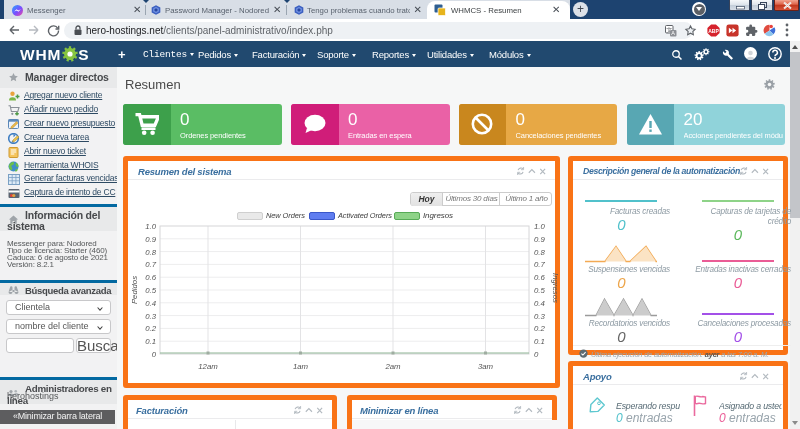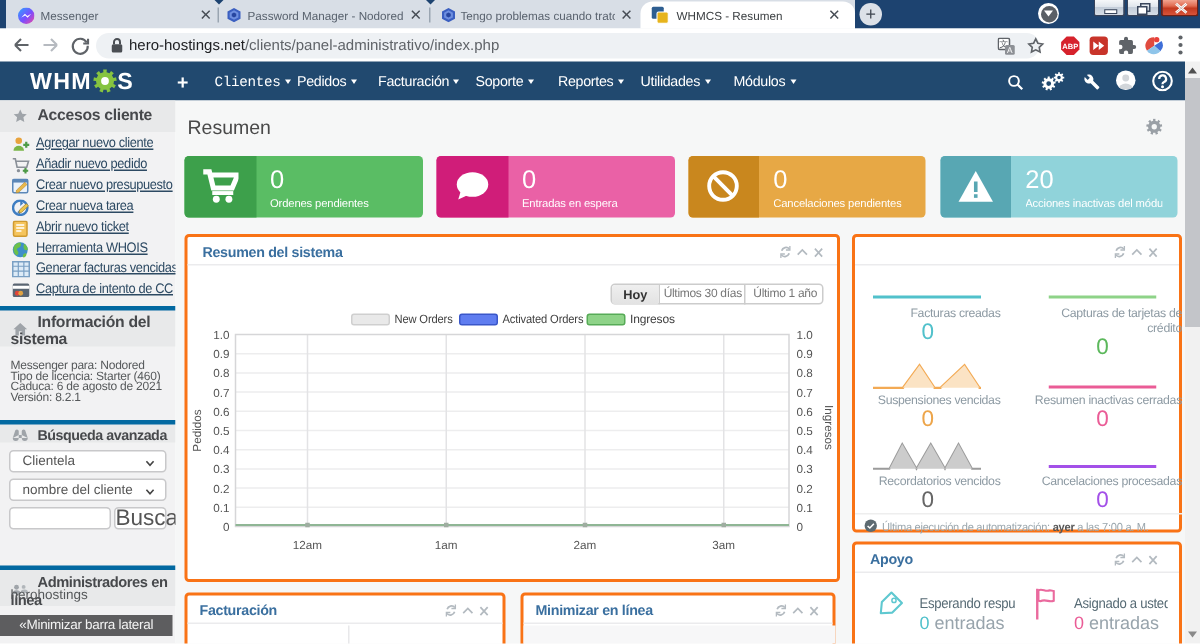--- a/index.html
+++ b/index.html
@@ -48,21 +48,21 @@
 
 #content{left:117px;top:67px;width:673px;height:362px;background:#f6f7f7;}
 #ctitle{font-size:13px;color:#4a4a4a;}
 
 .statbox{top:36.5px;width:158.5px;height:41px;border-radius:3px;}
 .statbox .ic{border-radius:3px 0 0 3px;}
 .statbox .ic{position:absolute;left:0;top:0;width:47.5px;height:41px;}
 .statbox .num{position:absolute;left:57px;top:6px;font-size:17px;font-weight:300;color:#fff;}
 .statbox .lbl{position:absolute;left:57px;top:27px;font-size:7.5px;letter-spacing:-0.1px;color:#fff;white-space:nowrap;overflow:hidden;}
 
-.panel{background:#fff;border:2px solid #f97316;border-radius:3px;}
+.panel{background:#fff;border:5px solid #f97316;border-radius:3px;font-style:italic;}
 .phead{position:absolute;left:0;top:0;right:0;height:19px;border-bottom:1px solid #ebebed;}
 .ptitle{position:absolute;left:10px;top:5px;font-size:9.5px;letter-spacing:-0.2px;font-weight:bold;color:#3a6f9f;white-space:nowrap;}
 .picons{position:absolute;top:5px;width:30px;height:10px;}
 .celllbl{position:absolute;font-size:8.2px;letter-spacing:-0.2px;color:#8d9aa3;text-align:right;line-height:9.5px;}
 .cellnum{position:absolute;font-size:15px;text-align:center;}
 </style>
 </head>
 <body>
 <div id="page">
 
@@ -228,21 +228,21 @@
     <div class="abs" id="sthumb"></div>
     <div class="abs sarrow" style="top:380px;border-top:4px solid #8a8a8a;"></div>
   </div>
 
   <div class="abs" id="sidebar">
 
     <div class="abs sband" style="top:0px;height:21px;border-top:none;">
       <svg class="abs" style="left:8px;top:5px" width="11" height="11" viewBox="0 0 24 24">
           <path d="M12 2l2.9 6.2 6.6.8-4.9 4.6 1.3 6.6L12 17l-5.9 3.2 1.3-6.6L2.5 9l6.6-.8z" fill="#9fa4a9"></path>
         </svg>
-      <div class="abs sbandtext" style="left:25px;top:4.5px;">Accesos cliente</div>
+      <div class="abs sbandtext" style="left:25px;top:4.5px;">Manager directos</div>
     </div>
     <div class="abs slink" style="left:24px;top:23px;">Agregar nuevo cliente</div>
     <div class="abs slink" style="left:24px;top:36.5px;">Añadir nuevo pedido</div>
     <div class="abs slink" style="left:24px;top:50.5px;">Crear nuevo presupuesto</div>
     <div class="abs slink" style="left:24px;top:64.5px;">Crear nueva tarea</div>
     <div class="abs slink" style="left:24px;top:79px;">Abrir nuevo ticket</div>
     <div class="abs slink" style="left:24px;top:92.5px;">Herramienta WHOIS</div>
     <div class="abs slink" style="left:24px;top:106px;">Generar facturas vencidas</div>
     <div class="abs slink" style="left:24px;top:120px;">Captura de intento de CC</div>
 
@@ -374,21 +374,21 @@
     </div>
     <div class="abs statbox" style="left:509.5px;background:#90d3da;">
       <div class="ic" style="background:#58a7b3;">
         <svg style="position:absolute;left:11px;top:9px" width="25" height="23" viewBox="0 0 25 23">
             <path d="M12.5,1 L24,21.5 H1 Z" fill="#fff"></path>
             <rect x="11.3" y="8" width="2.4" height="7" fill="#58a7b3"></rect>
             <rect x="11.3" y="16.5" width="2.4" height="2.4" fill="#58a7b3"></rect>
           </svg>
       </div>
       <div class="num">20</div>
-        <div class="lbl">Acciones inactivas del módu</div>
+        <div class="lbl">Acciones pendientes del módu</div>
     </div>
 
     <div class="abs panel" style="left:6px;top:89px;width:437px;height:231.5px;">
       <div class="phead">
           <div class="ptitle">Resumen del sistema</div>
         <svg class="picons" style="right:9px;" viewBox="0 0 34 11">
             <g stroke="#b3bac0" fill="none" stroke-width="1.3">
               <path d="M8.2,3.2 A3.4,3.4 0 0,0 2.4,4.6 M2.2,7.8 A3.4,3.4 0 0,0 8,6.4"></path>
               <path d="M8.6,1 V4 H5.6 M1.8,10 V7 H4.8" stroke-width="1"></path>
               <path d="M14.5,7.5 L18,4 L21.5,7.5"></path>
@@ -459,20 +459,21 @@
             <rect x="78.5" y="190.5" width="3" height="3"></rect>
             <rect x="171" y="190.5" width="3" height="3"></rect>
             <rect x="263.5" y="190.5" width="3" height="3"></rect>
             <rect x="356" y="190.5" width="3" height="3"></rect>
           </g>
       </svg>
     </div>
 
     <div class="abs panel" style="left:451px;top:89px;width:220px;height:199px;">
       <div class="phead">
+          <div class="ptitle" style="font-size:8.7px;letter-spacing:-0.35px;">Descripción general de la automatización</div>
         <svg class="picons" style="right:14px;" viewBox="0 0 34 11">
             <g stroke="#b3bac0" fill="none" stroke-width="1.3">
               <path d="M8.2,3.2 A3.4,3.4 0 0,0 2.4,4.6 M2.2,7.8 A3.4,3.4 0 0,0 8,6.4"></path>
               <path d="M8.6,1 V4 H5.6 M1.8,10 V7 H4.8" stroke-width="1"></path>
               <path d="M14.5,7.5 L18,4 L21.5,7.5"></path>
               <path d="M27.5,3 L33,9 M33,3 L27.5,9"></path>
             </g>
           </svg>
       </div>
       <svg class="abs" style="left:12px;top:38px" width="72" height="4">
@@ -487,21 +488,21 @@
       <div class="abs cellnum" style="left:112px;top:65px;width:106px;color:#5cb85c;">0</div>
       <svg class="abs" style="left:12px;top:82px" width="72" height="20" viewBox="0 0 72 20">
         <path d="M0,18.5 H20 L31,3.5 L41,18.5 H45 L61,3.5 L71,18.5 H72" fill="none" stroke="#f3aa54" stroke-width="1.5"></path>
         <path d="M20,18.5 L31,3.5 L41,18.5 Z M45,18.5 L61,3.5 L71,18.5 Z" fill="#fbe3c4" stroke="none"></path>
       </svg>
       <div class="abs celllbl" style="left:0px;top:104px;width:97px;">Suspensiones vencidas</div>
       <div class="abs cellnum" style="left:0px;top:113px;width:97px;color:#eda54a;">0</div>
       <svg class="abs" style="left:129px;top:98px" width="72" height="4">
           <path d="M0,2 H72" stroke="#ea5c96" stroke-width="2"></path>
         </svg>
-      <div class="abs celllbl" style="left:112px;top:104px;width:106px;">Resumen inactivas cerradas</div>
+      <div class="abs celllbl" style="left:112px;top:104px;width:106px;">Entradas inactivas cerradas</div>
       <div class="abs cellnum" style="left:112px;top:113px;width:106px;color:#ea5c96;">0</div>
       <svg class="abs" style="left:12px;top:134px" width="72" height="22" viewBox="0 0 72 22">
         <path d="M0,20.5 H11 L19.5,4 L29,20.5 L38.5,4 L48,20.5 L57,4 L66,20.5 H72" fill="none" stroke="#9b9b9b" stroke-width="1.3"></path>
         <path d="M11,20.5 L19.5,4 L29,20.5 Z M29,20.5 L38.5,4 L48,20.5 Z M48,20.5 L57,4 L66,20.5 Z" fill="#cccccc"></path>
       </svg>
       <div class="abs celllbl" style="left:0px;top:158px;width:97px;">Recordatorios vencidos</div>
       <div class="abs cellnum" style="left:0px;top:167px;width:97px;color:#666;">0</div>
       <svg class="abs" style="left:129px;top:151px" width="72" height="4">
           <path d="M0,2 H72" stroke="#a350e8" stroke-width="2"></path>
         </svg>

